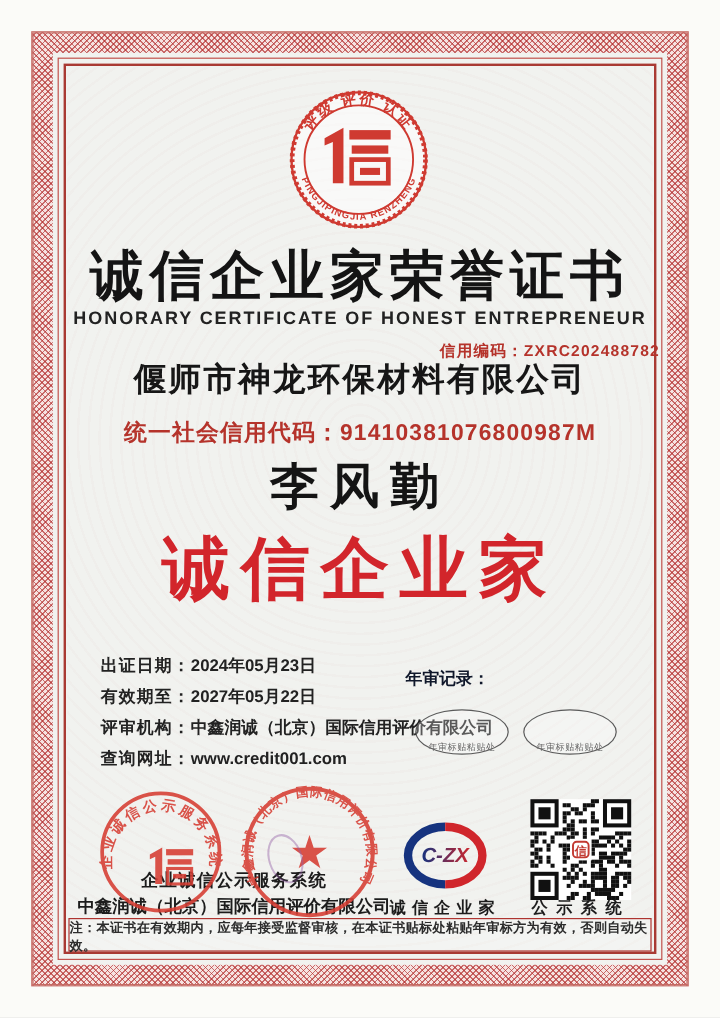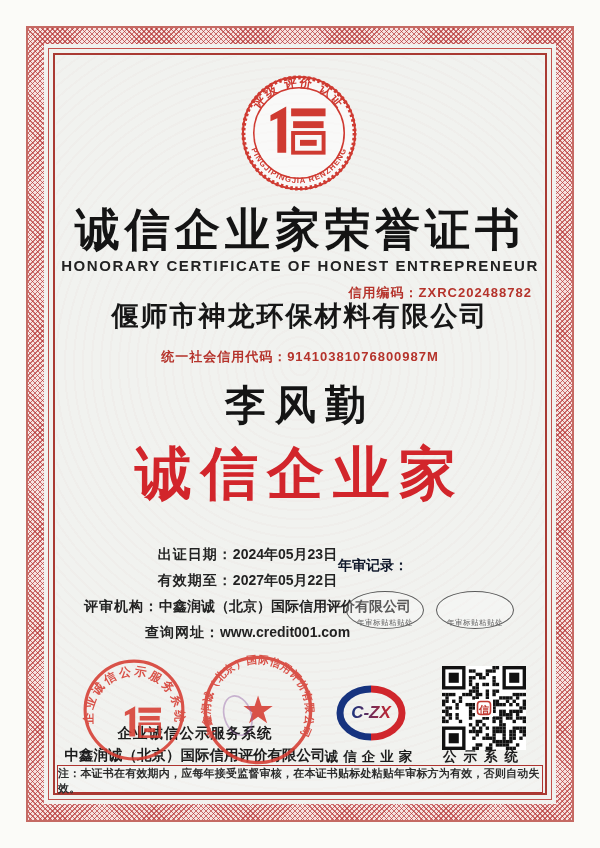--- a/index.html
+++ b/index.html
@@ -15,28 +15,28 @@
   .line-thin{position:absolute;inset:48px;border:1px solid #c2524d;pointer-events:none;}
   .line-thick{position:absolute;inset:53px;border:2.5px solid #a93a33;pointer-events:none;}
   .paper-texture{position:absolute;inset:56px;pointer-events:none;
         background-image:repeating-radial-gradient(circle at 50% 42%, rgba(205,150,150,.045) 0 2px, transparent 2px 9px);}
   
   .abs{position:absolute;}
   .ctr{left:58px;right:58px;text-align:center;}
   .title{top:200px;font-size:45px;font-weight:900;letter-spacing:5px;color:#141414;
          font-family:"Liberation Sans",sans-serif;}
   .subtitle{top:257px;font-size:15px;font-weight:700;letter-spacing:1.6px;color:#222;}
-  .credit-line{top:284px;right:68px;font-size:13px;font-weight:700;color:#b5332b;letter-spacing:1px;}
+  .credit-line{top:284px;right:50px;font-size:13px;font-weight:700;color:#b5332b;letter-spacing:1px;}
   .company{top:298px;font-size:27px;font-weight:900;letter-spacing:2px;color:#161616;}
-  .uscc{top:348px;font-size:13px;font-weight:700;color:#b5332b;letter-spacing:1px;}
+  .uscc{top:348px;font-size:19px;font-weight:700;color:#b5332b;letter-spacing:1px;}
   .person{top:378px;font-size:41px;font-weight:900;letter-spacing:9px;color:#141414;}
   .honor{top:436px;font-size:57px;font-weight:900;letter-spacing:9px;color:#d2252b;
          font-family:"Liberation Serif",serif;}
   
-  .fields{left:84px;top:544px;font-size:14px;font-weight:700;color:#222;text-align:center;}
+  .fields{left:84px;top:544px;font-size:14px;font-weight:700;color:#222;}
   .frow{height:26px;line-height:20px;white-space:nowrap;}
   .flabel{letter-spacing:1px;}
   
   .annual-label{left:338px;top:557px;font-size:14px;font-weight:700;color:#0f172a;}
   .slot{position:absolute;width:76px;height:36px;border:1.5px solid #5a5a5a;border-radius:50%;
         display:flex;align-items:flex-end;justify-content:center;background:rgba(255,255,255,.25);}
   .slot span{font-size:7.5px;color:#666;letter-spacing:.5px;}
   
   .issuer1{left:50px;top:724px;width:290px;text-align:center;font-size:14.5px;font-weight:900;color:#1c1c1c;letter-spacing:1px;}
   .issuer2{left:30px;top:746px;width:330px;text-align:center;font-size:14.5px;font-weight:900;color:#1c1c1c;}

